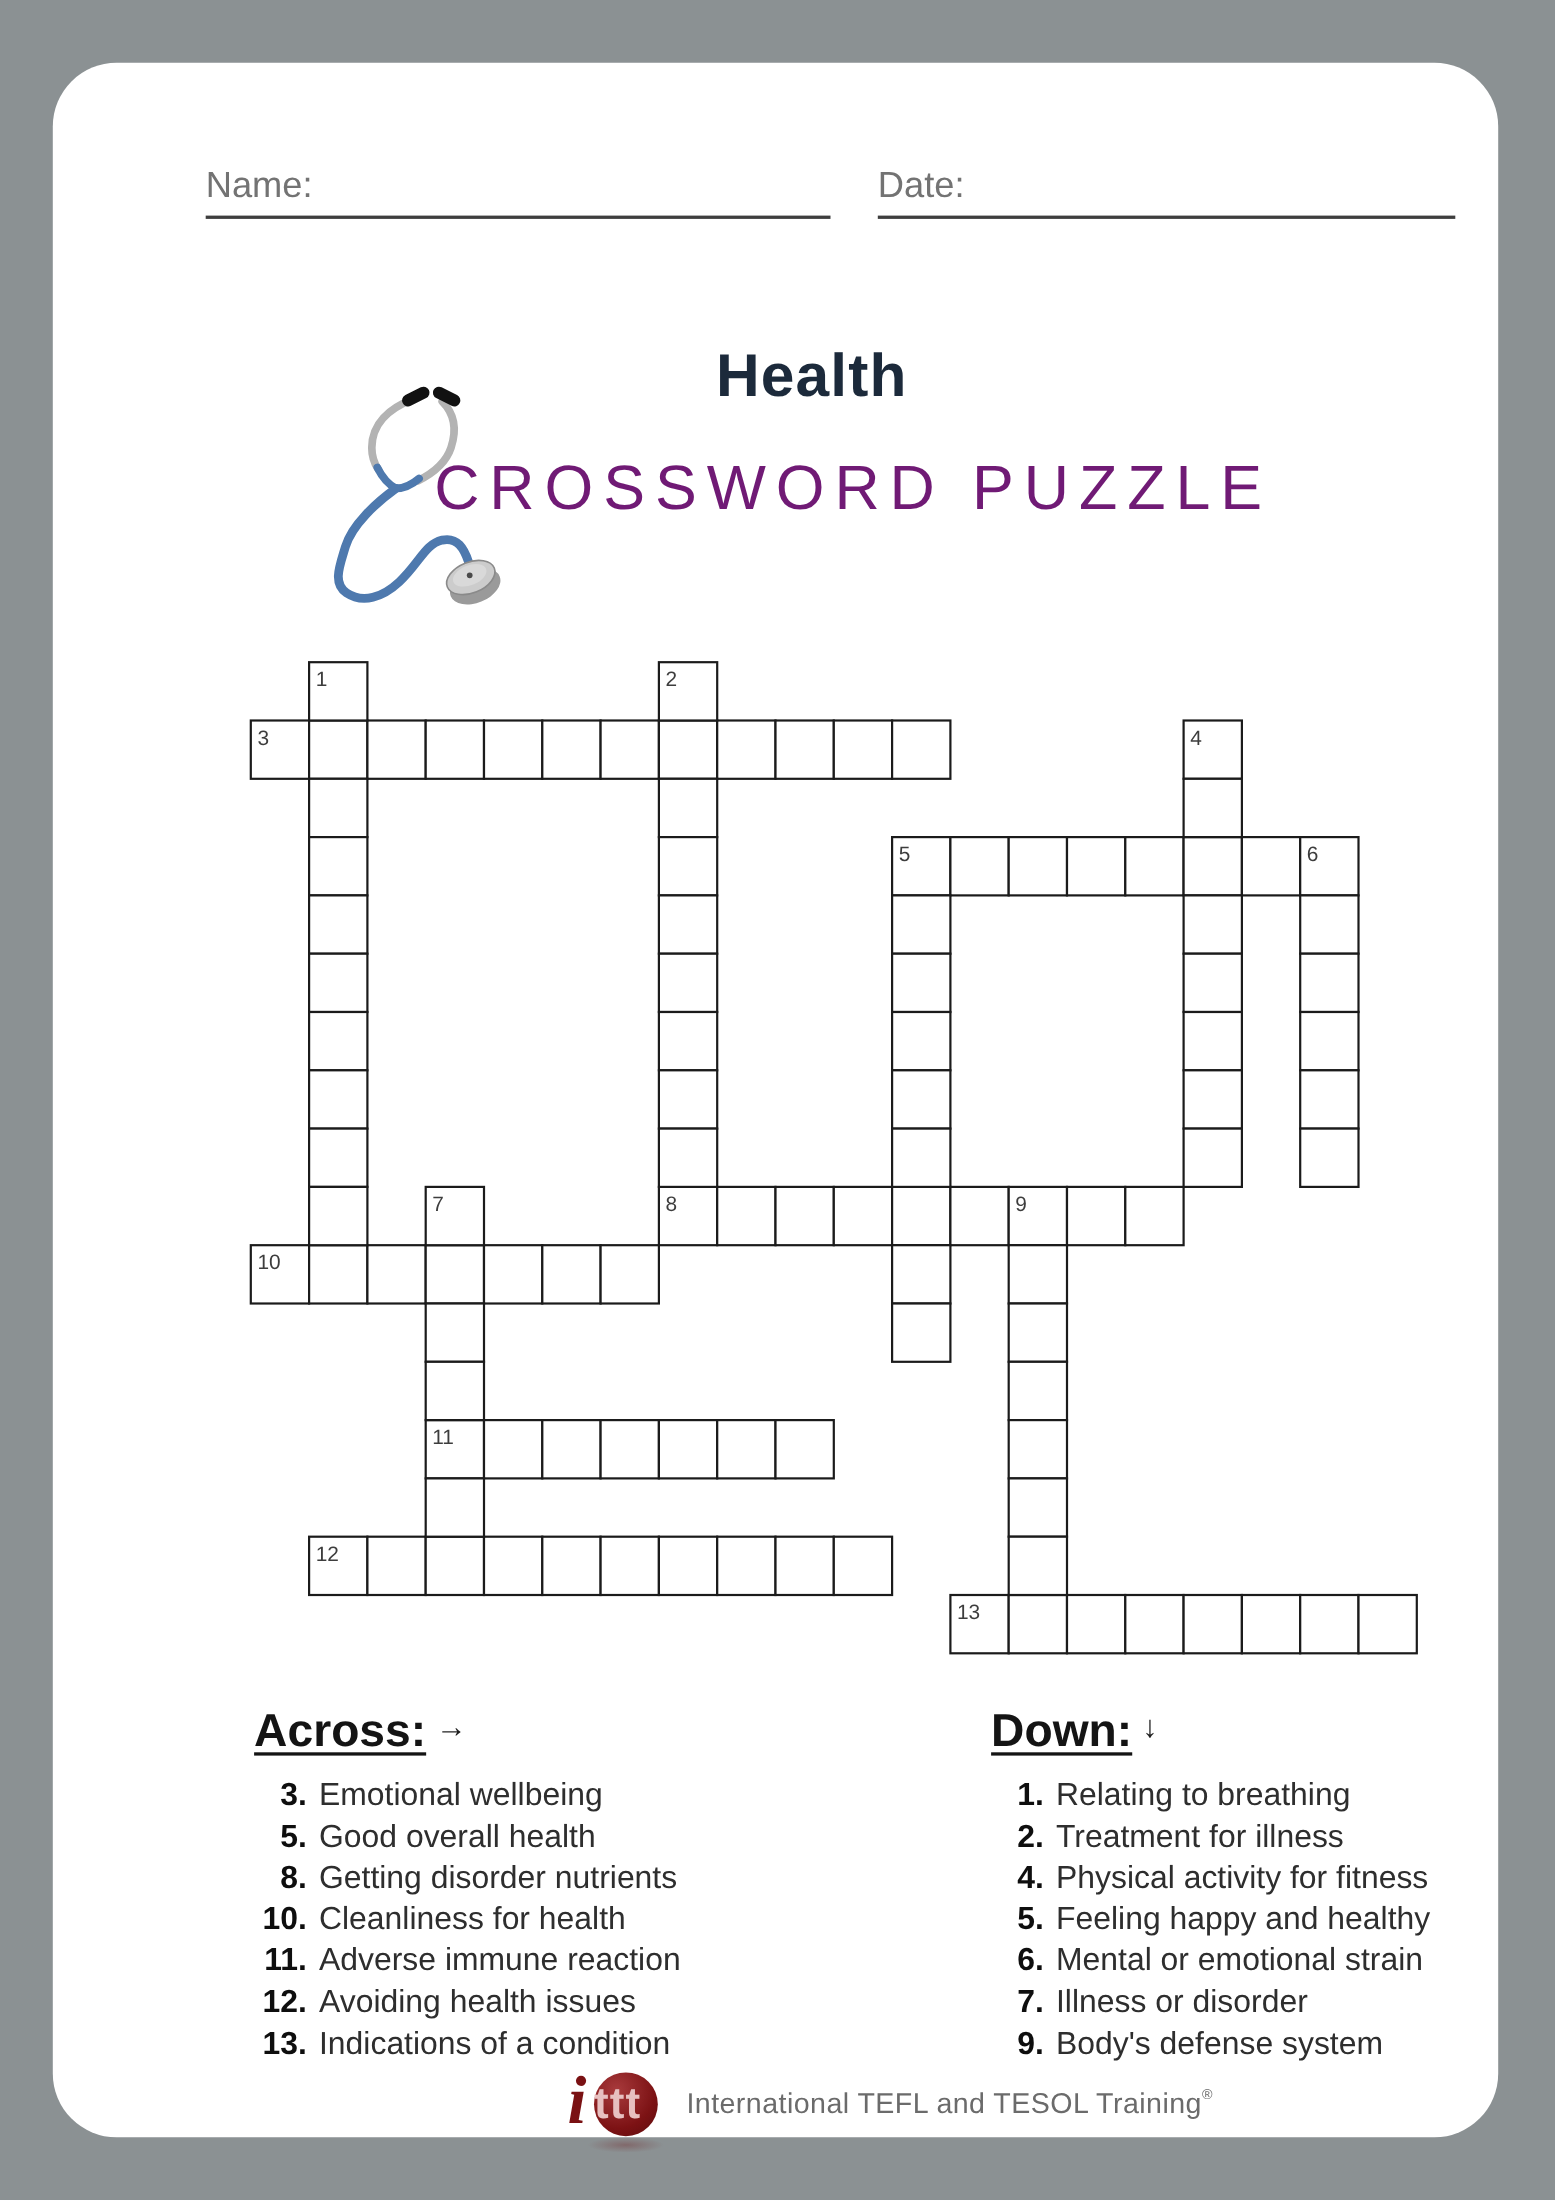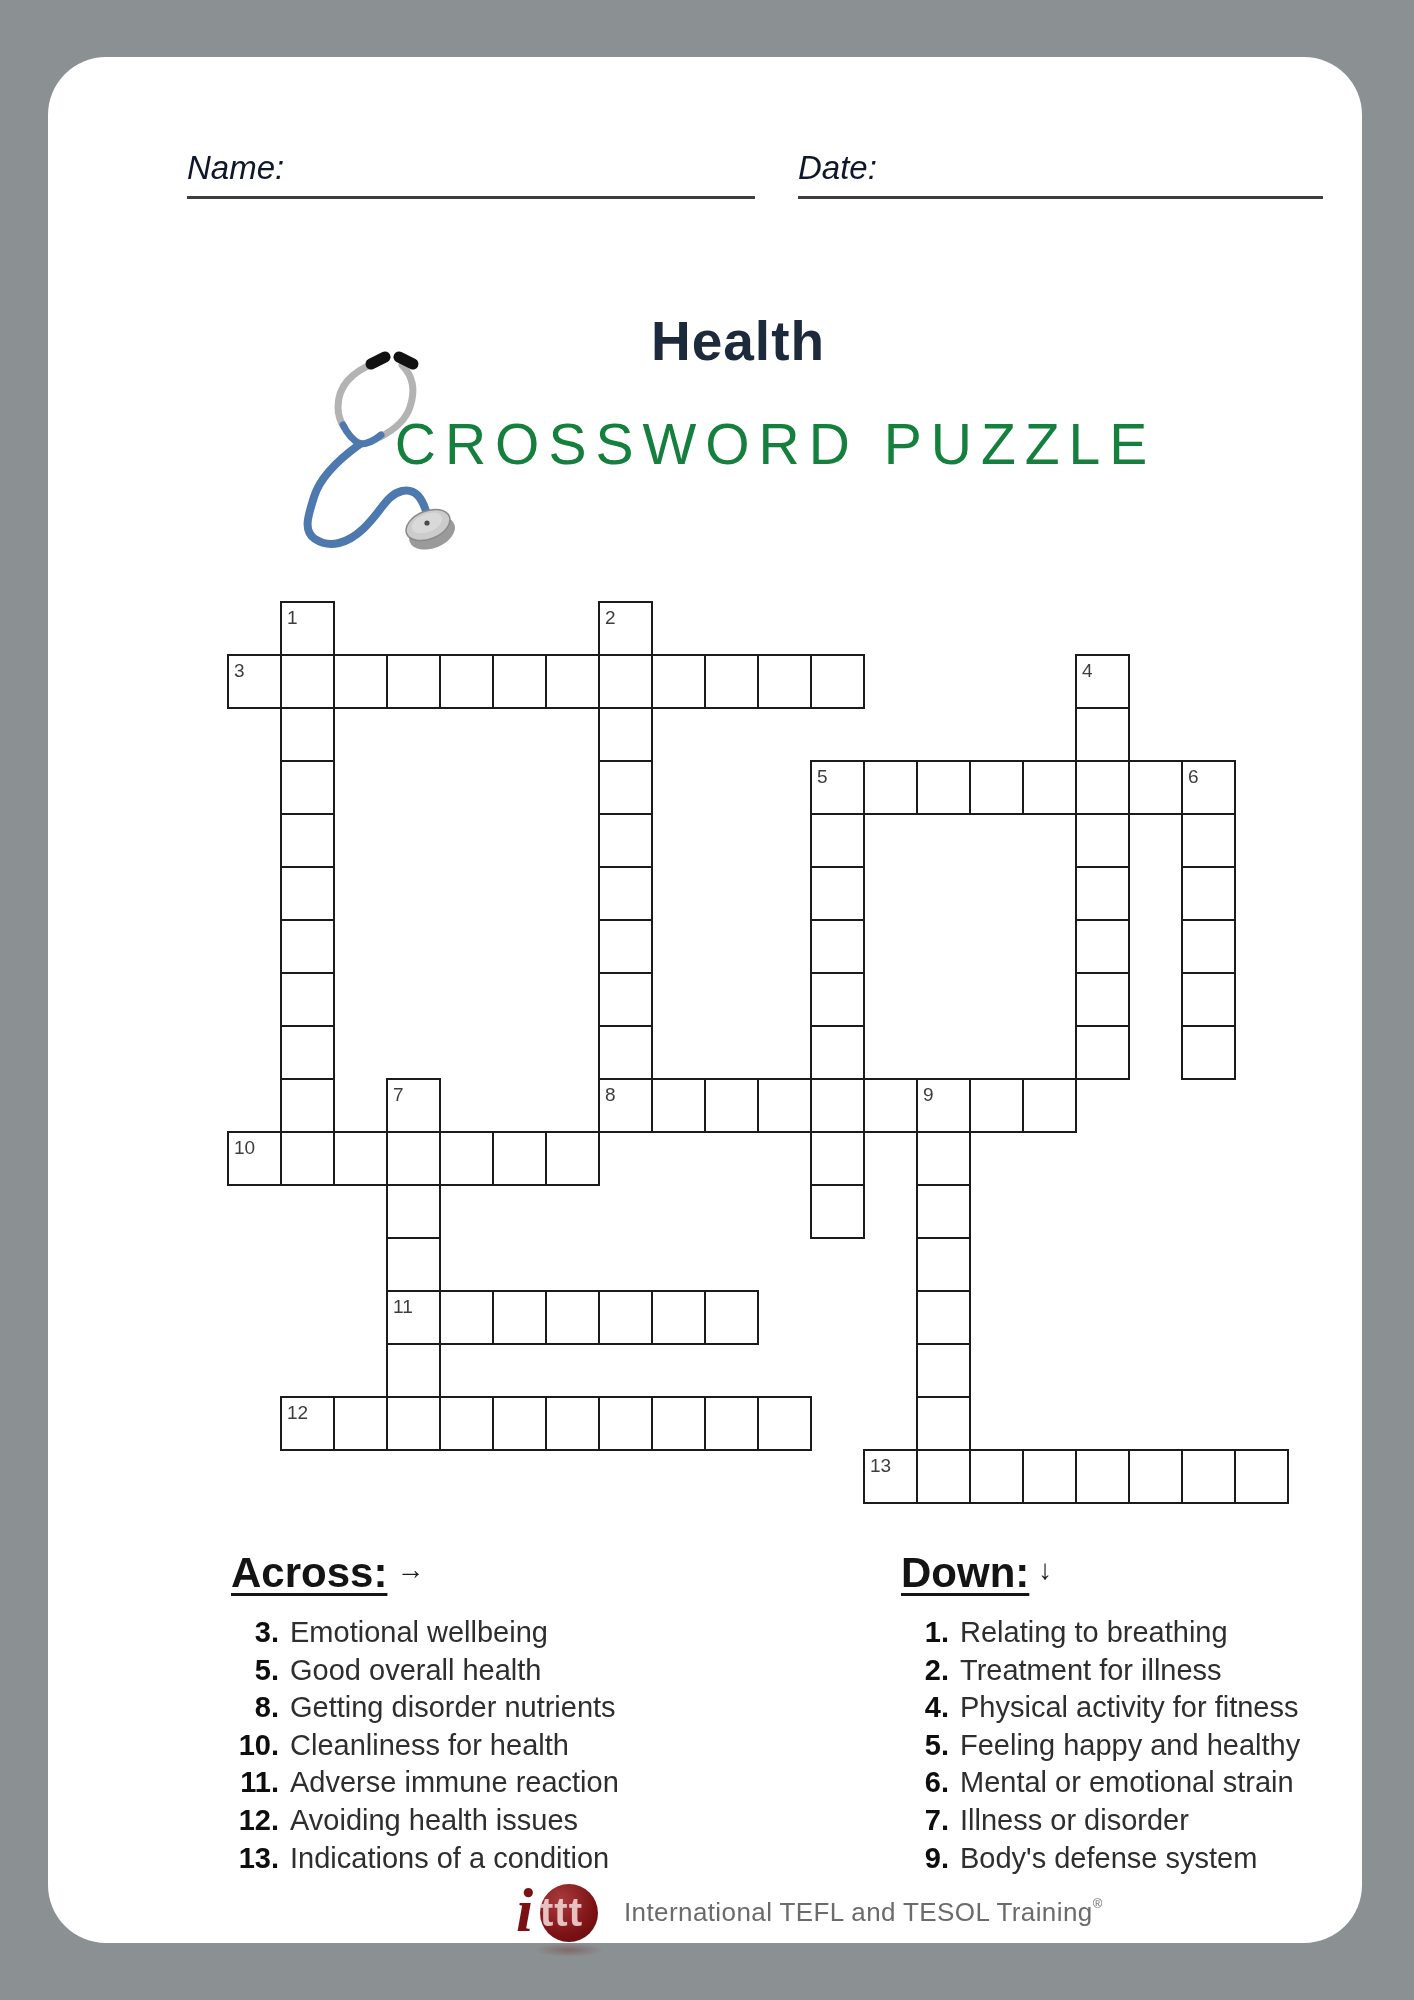--- a/index.html
+++ b/index.html
@@ -1,31 +1,31 @@
 <!DOCTYPE html>
 <html><head>
 <meta charset="utf-8">
 <style>
   html,body{margin:0;padding:0;}
   body{width:1414px;height:2000px;position:relative;background:#8b9193;overflow:hidden;
        font-family:"Liberation Sans",sans-serif;}
   .card{position:absolute;left:48px;top:57px;width:1314px;height:1886px;background:#ffffff;
         border-radius:58px;}
   
-  .field-label{position:absolute;font-size:33px;color:#0f172a;font-style:italic;}
+  .field-label{position:absolute;font-size:33px;color:#737373;}
   #name-label{left:139px;top:92px;}
   #date-label{left:750px;top:92px;}
   .field-line{position:absolute;top:139px;height:3px;background:#3e3e3e;}
   #name-line{left:139px;width:568px;}
   #date-line{left:750px;width:525px;}
   
   #title-main{position:absolute;left:400px;top:252px;width:580px;text-align:center;
               font-size:55px;font-weight:700;color:#1c2a3b;letter-spacing:1px;}
   #title-sub{position:absolute;left:295px;top:354px;width:865px;text-align:center;
-             font-size:57px;font-weight:500;letter-spacing:9px;color:#15803d;white-space:nowrap;}
+             font-size:57px;font-weight:500;letter-spacing:9px;color:#701a75;white-space:nowrap;}
   
   #steth{position:absolute;left:228px;top:258px;}
   
   #grid-wrap{position:absolute;left:178px;top:543px;}
   .cell{fill:#ffffff;stroke:#1b1b1b;stroke-width:2;}
   .cellnum{font-family:"Liberation Sans",sans-serif;font-size:19px;fill:#3d3d3d;}
   
   .clues-col{position:absolute;top:1492px;width:560px;}
   #across-col{left:183px;}
   #down-col{left:853px;}

